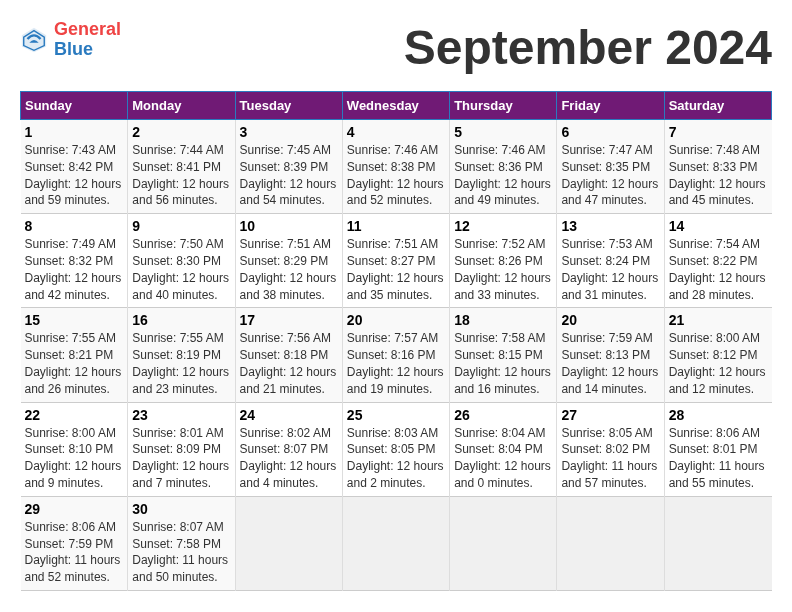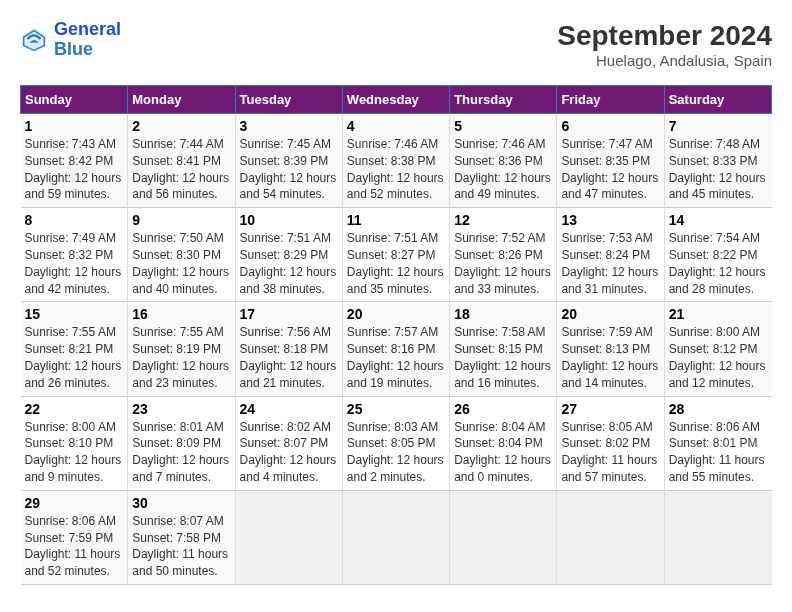--- a/index.html
+++ b/index.html
@@ -22,36 +22,36 @@
       gap: 6px;
     }
     .logo-text {
       display: flex;
       flex-direction: column;
       line-height: 1.1;
     }
     .logo-general {
       font-size: 18px;
       font-weight: bold;
-      color: #1d4ed8;
+      color: #ef4444;
     }
     .logo-blue {
       font-size: 18px;
       font-weight: bold;
       color: #2a7abf;
     }
     .logo-icon {
       width: 28px;
       height: 28px;
     }
     .title-block {
       text-align: right;
     }
     .month-title {
-      font-size: 28px;
+      font-size: 48px;
       font-weight: bold;
       color: #333;
     }
     .location {
       font-size: 15px;
       color: #555;
     }
     table {
       width: 100%;
       border-collapse: collapse;
@@ -112,21 +112,20 @@
       <path d="M8,14 Q15,6 22,14" fill="none" stroke="#2a7abf" stroke-width="2.5"></path>
       <path d="M10,18 Q15,12 20,18" fill="#2a7abf"></path>
     </svg>
     <div class="logo-text">
       <span class="logo-general">General</span>
       <span class="logo-blue">Blue</span>
     </div>
   </div>
   <div class="title-block">
     <div class="month-title">September 2024</div>
-    <div class="location">Huelago, Andalusia, Spain</div>
   </div>
 </div>
 
 <table>
   <thead>
     <tr>
       <th>Sunday</th>
       <th>Monday</th>
       <th>Tuesday</th>
       <th>Wednesday</th>

